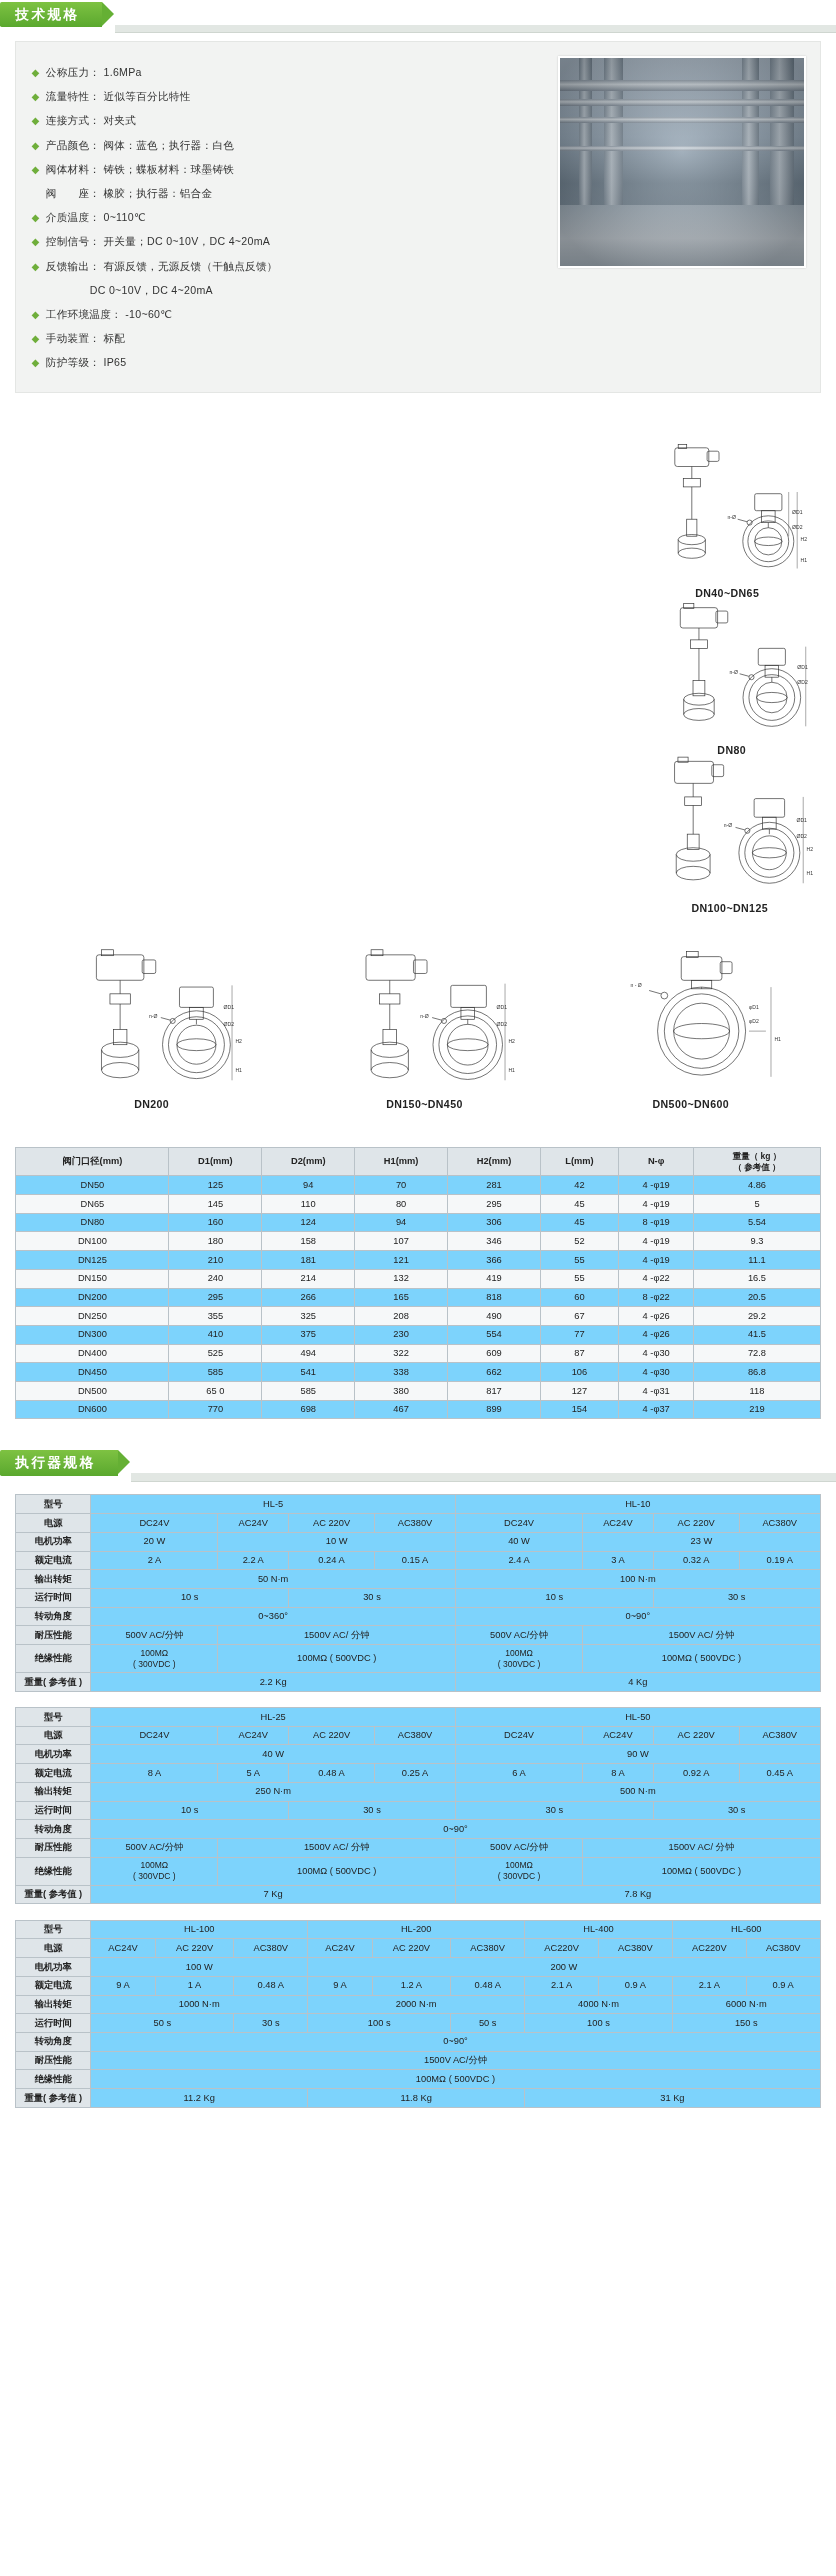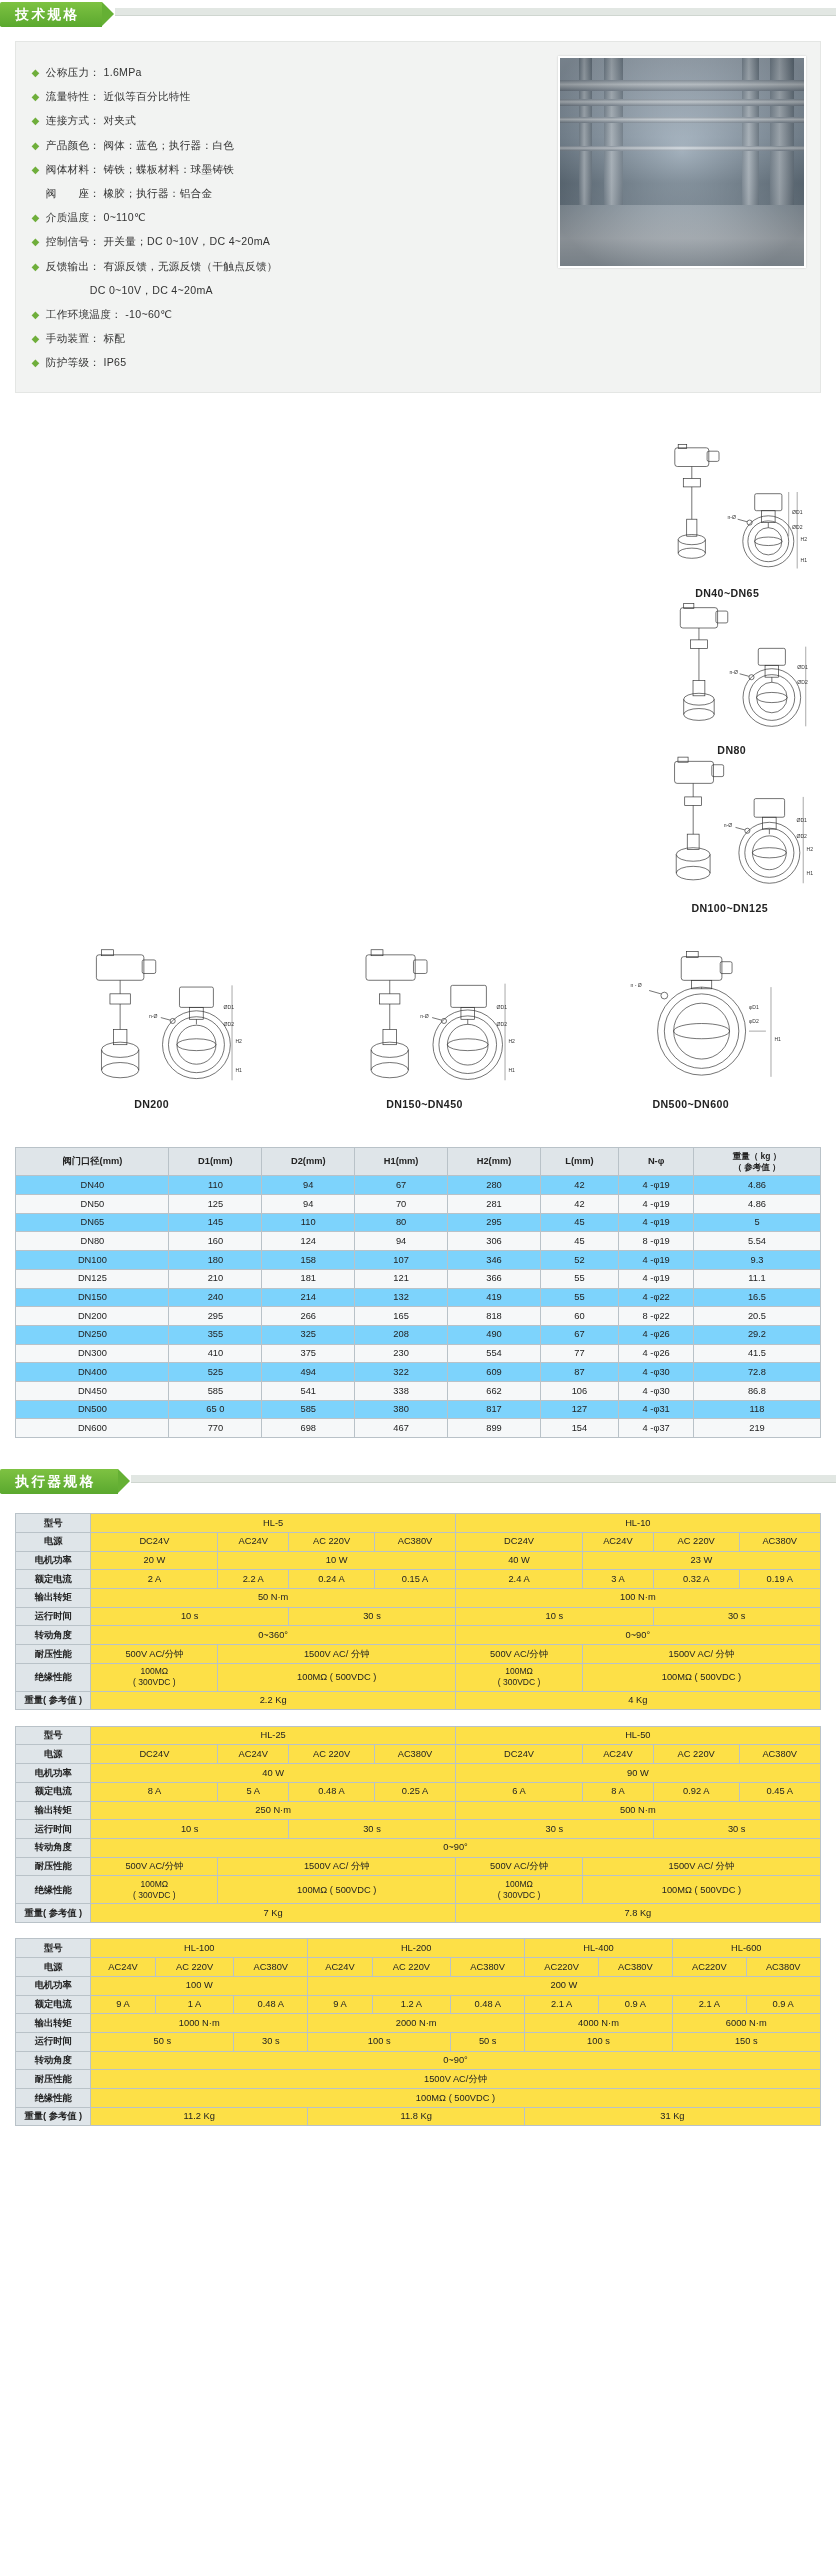--- a/index.html
+++ b/index.html
@@ -55,21 +55,21 @@
     flex: 1;
     height: 8.5px;
     background: #e2e7e3;
     border-bottom: 0.8px solid #cfd6d0;
     margin-left: 13.6px;
     position: relative;
     top: 6px;
   }
   .sh-wrap {
     display: flex;
-    align-items: flex-start;
+    align-items: flex-end;
     width: 100%;
   }
 
   
   .spec-block {
     margin: 12px 15.3px 0 15.3px;
     background: #f2f3f2;
     border: 0.8px solid #e4e6e4;
     padding: 13.6px 13.6px 13.6px 15.3px;
     display: flex;
@@ -156,21 +156,21 @@
     font-size: 9.3px;
   }
   table.dt tbody td { height: 17px; }
   table.dt tbody tr:nth-child(even) td { background: #f6f8f9; }
 
   table.at {
     width: 100%;
     border-collapse: collapse;
     font-size: 9.3px;
     color: #222;
-    background: #fde047;
+    background: #7dd3fc;
     margin-bottom: 15.3px;
   }
   table.at th, table.at td {
     border: 0.8px solid #b9c2c8;
     text-align: center;
     padding: 2.5px 2.5px;
     line-height: 12.7px;
     height: 18.7px;
   }
   table.at th.rowhdr, table.at td.rowhdr {
@@ -514,30 +514,20 @@
           <th>
             <div class="two-line">
               <div>重量（ kg ）</div>
               <div>（ 参考值 ）</div>
             </div>
           </th>
         </tr>
       </thead>
       <tbody id="dim-body">
           <tr>
-            <td>DN40</td>
-            <td>110</td>
-            <td>94</td>
-            <td>67</td>
-            <td>280</td>
-            <td>42</td>
-            <td>4 -φ19</td>
-            <td>4.86</td>
-          </tr>
-          <tr>
             <td>DN50</td>
             <td>125</td>
             <td>94</td>
             <td>70</td>
             <td>281</td>
             <td>42</td>
             <td>4 -φ19</td>
             <td>4.86</td>
           </tr>
           <tr>

